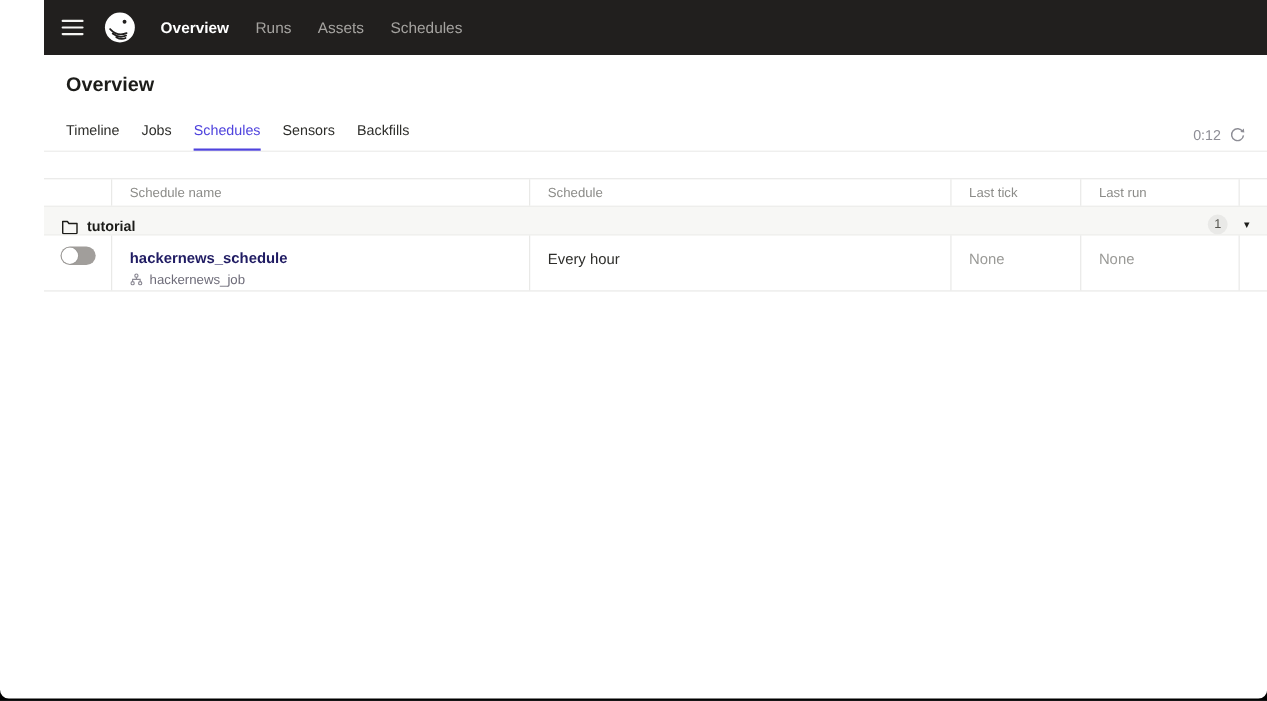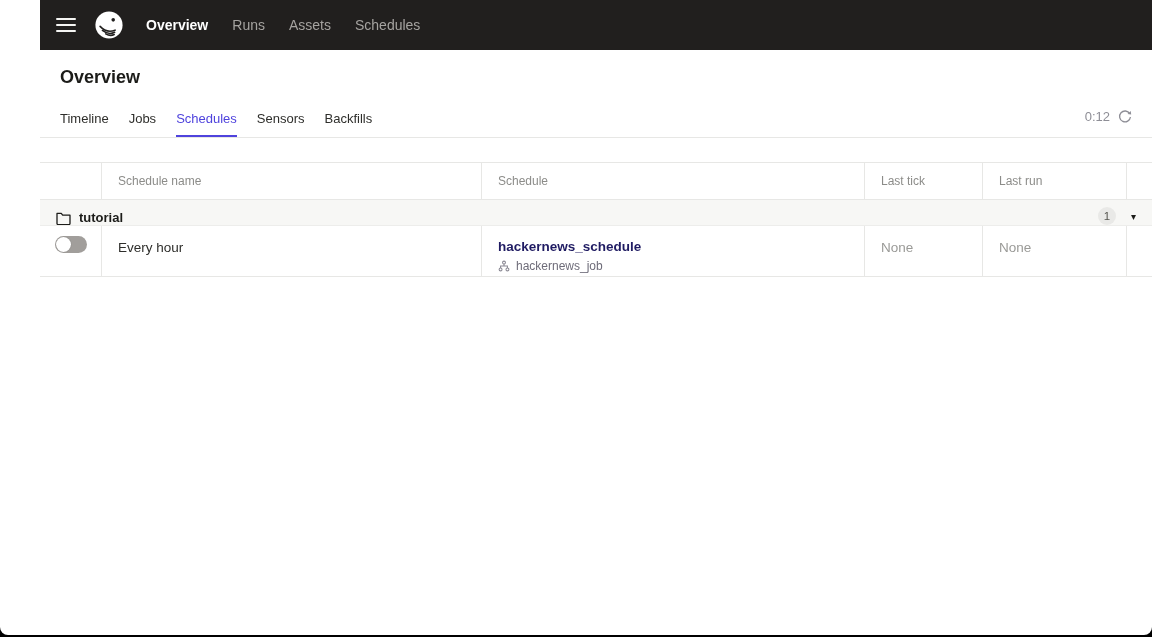--- a/index.html
+++ b/index.html
@@ -40,21 +40,21 @@
   .search-pill input::placeholder { color: #A5A3A0; }
   .slash-badge {
     flex: 0 0 auto; font-size: 11px; color: #B5B3B0; border: 1px dashed #757270;
     border-radius: 4px; padding: 1px 5px; background: #454240;
   }
   .gear { font-family: "DejaVu Sans", sans-serif; font-size: 17px; color: #C0BEBB; cursor: pointer; line-height: 1; }
 
   
   .page-title { padding: 17px 20px 9px; font-size: 18px; font-weight: 700; color: #1C1C19; }
 
-  .tabsrow { display: flex; align-items: center; padding: 6px 20px 0; border-bottom: 1px solid #E7E7E5; }
+  .tabsrow { display: flex; align-items: flex-end; padding: 6px 20px 0; border-bottom: 1px solid #E7E7E5; }
   .tabs { display: flex; gap: 20px; }
   .tab { font-size: 13px; color: #2E2E2B; font-weight: 500; padding: 8px 0 11px; cursor: pointer; }
   .tab.active { color: #4F43DD; padding-bottom: 9px; border-bottom: 2px solid #4F43DD; }
   .refresh-zone { margin-left: auto; display: flex; align-items: center; gap: 8px; padding-bottom: 7px; color: #8E8E96; }
   .refresh-timer { font-size: 13px; }
   .refresh-icon { color: #8E8E96; cursor: pointer; display: flex; }
 
   
   .filterbar { display: flex; gap: 12px; padding: 11px 16px; border-bottom: 1px solid #E7E7E5; }
   .group-btn {
@@ -68,21 +68,21 @@
     display: flex; align-items: center; gap: 8px; padding: 0 10px; background: #fff;
   }
   .filter-wrap input { border: none; outline: none; flex: 1; min-width: 0; font-size: 13px; color: #1C1C19; font-family: inherit; }
   .filter-wrap input::placeholder { color: #A3A3A0; }
   .muted-icon { color: #76746F; display: flex; }
 
   .table-gap { height: 24px; background: #fff; }
 
   
   .grid-cols { display: grid; grid-template-columns: 62px 380px 383px 118px 144px 1fr; }
-  .thead { border-top: 1px solid #E7E7E5; border-bottom: 1px solid #E7E7E5; height: 38px; }
+  .thead { border-top: 1px solid #E7E7E5; border-bottom: 1px solid #E7E7E5; height: 26px; }
   .th {
     font-size: 12px; color: #8C8C89; font-weight: 400; display: flex; align-items: center;
     padding: 0 16px; border-right: 1px solid #E7E7E5; overflow: hidden; white-space: nowrap;
   }
   .th:last-child { border-right: none; }
 
   .group-row {
     height: 26px; background: #F7F7F5; display: flex; align-items: flex-end; padding: 0 16px;
     border-bottom: 1px solid #EDEDEB; cursor: pointer;
   }
@@ -178,33 +178,33 @@
       <span class="caret">▾</span>
     </span>
   </div>
 
   <div class="trow grid-cols">
     <div class="td td-toggle" style="padding-left:0;padding-right:0;">
       <span class="toggle">
           <span class="knob"></span>
         </span>
     </div>
-    <div class="td cell-text">Every hour</div>
     <div class="td" style="padding-top:13px;">
       <a class="sched-link">hackernews_schedule</a>
       <div class="job-line">
         <span style="display:flex;">
           <svg width="12" height="12" viewBox="0 0 14 14">
               <circle cx="7" cy="3" r="1.7" fill="none" stroke="currentColor" stroke-width="1.2"></circle>
               <circle cx="3" cy="11" r="1.7" fill="none" stroke="currentColor" stroke-width="1.2"></circle>
               <circle cx="11" cy="11" r="1.7" fill="none" stroke="currentColor" stroke-width="1.2"></circle>
               <path d="M7 4.7 V7 M3 9.3 V7 h8 v2.3" fill="none" stroke="currentColor" stroke-width="1.2"></path>
             </svg>
         </span>
         <span class="job-name">hackernews_job</span>
       </div>
     </div>
+    <div class="td cell-text">Every hour</div>
     <div class="td cell-none">None</div>
     <div class="td cell-none">None</div>
     <div class="td"></div>
   </div>
 
 </div>
 
 </body></html>

